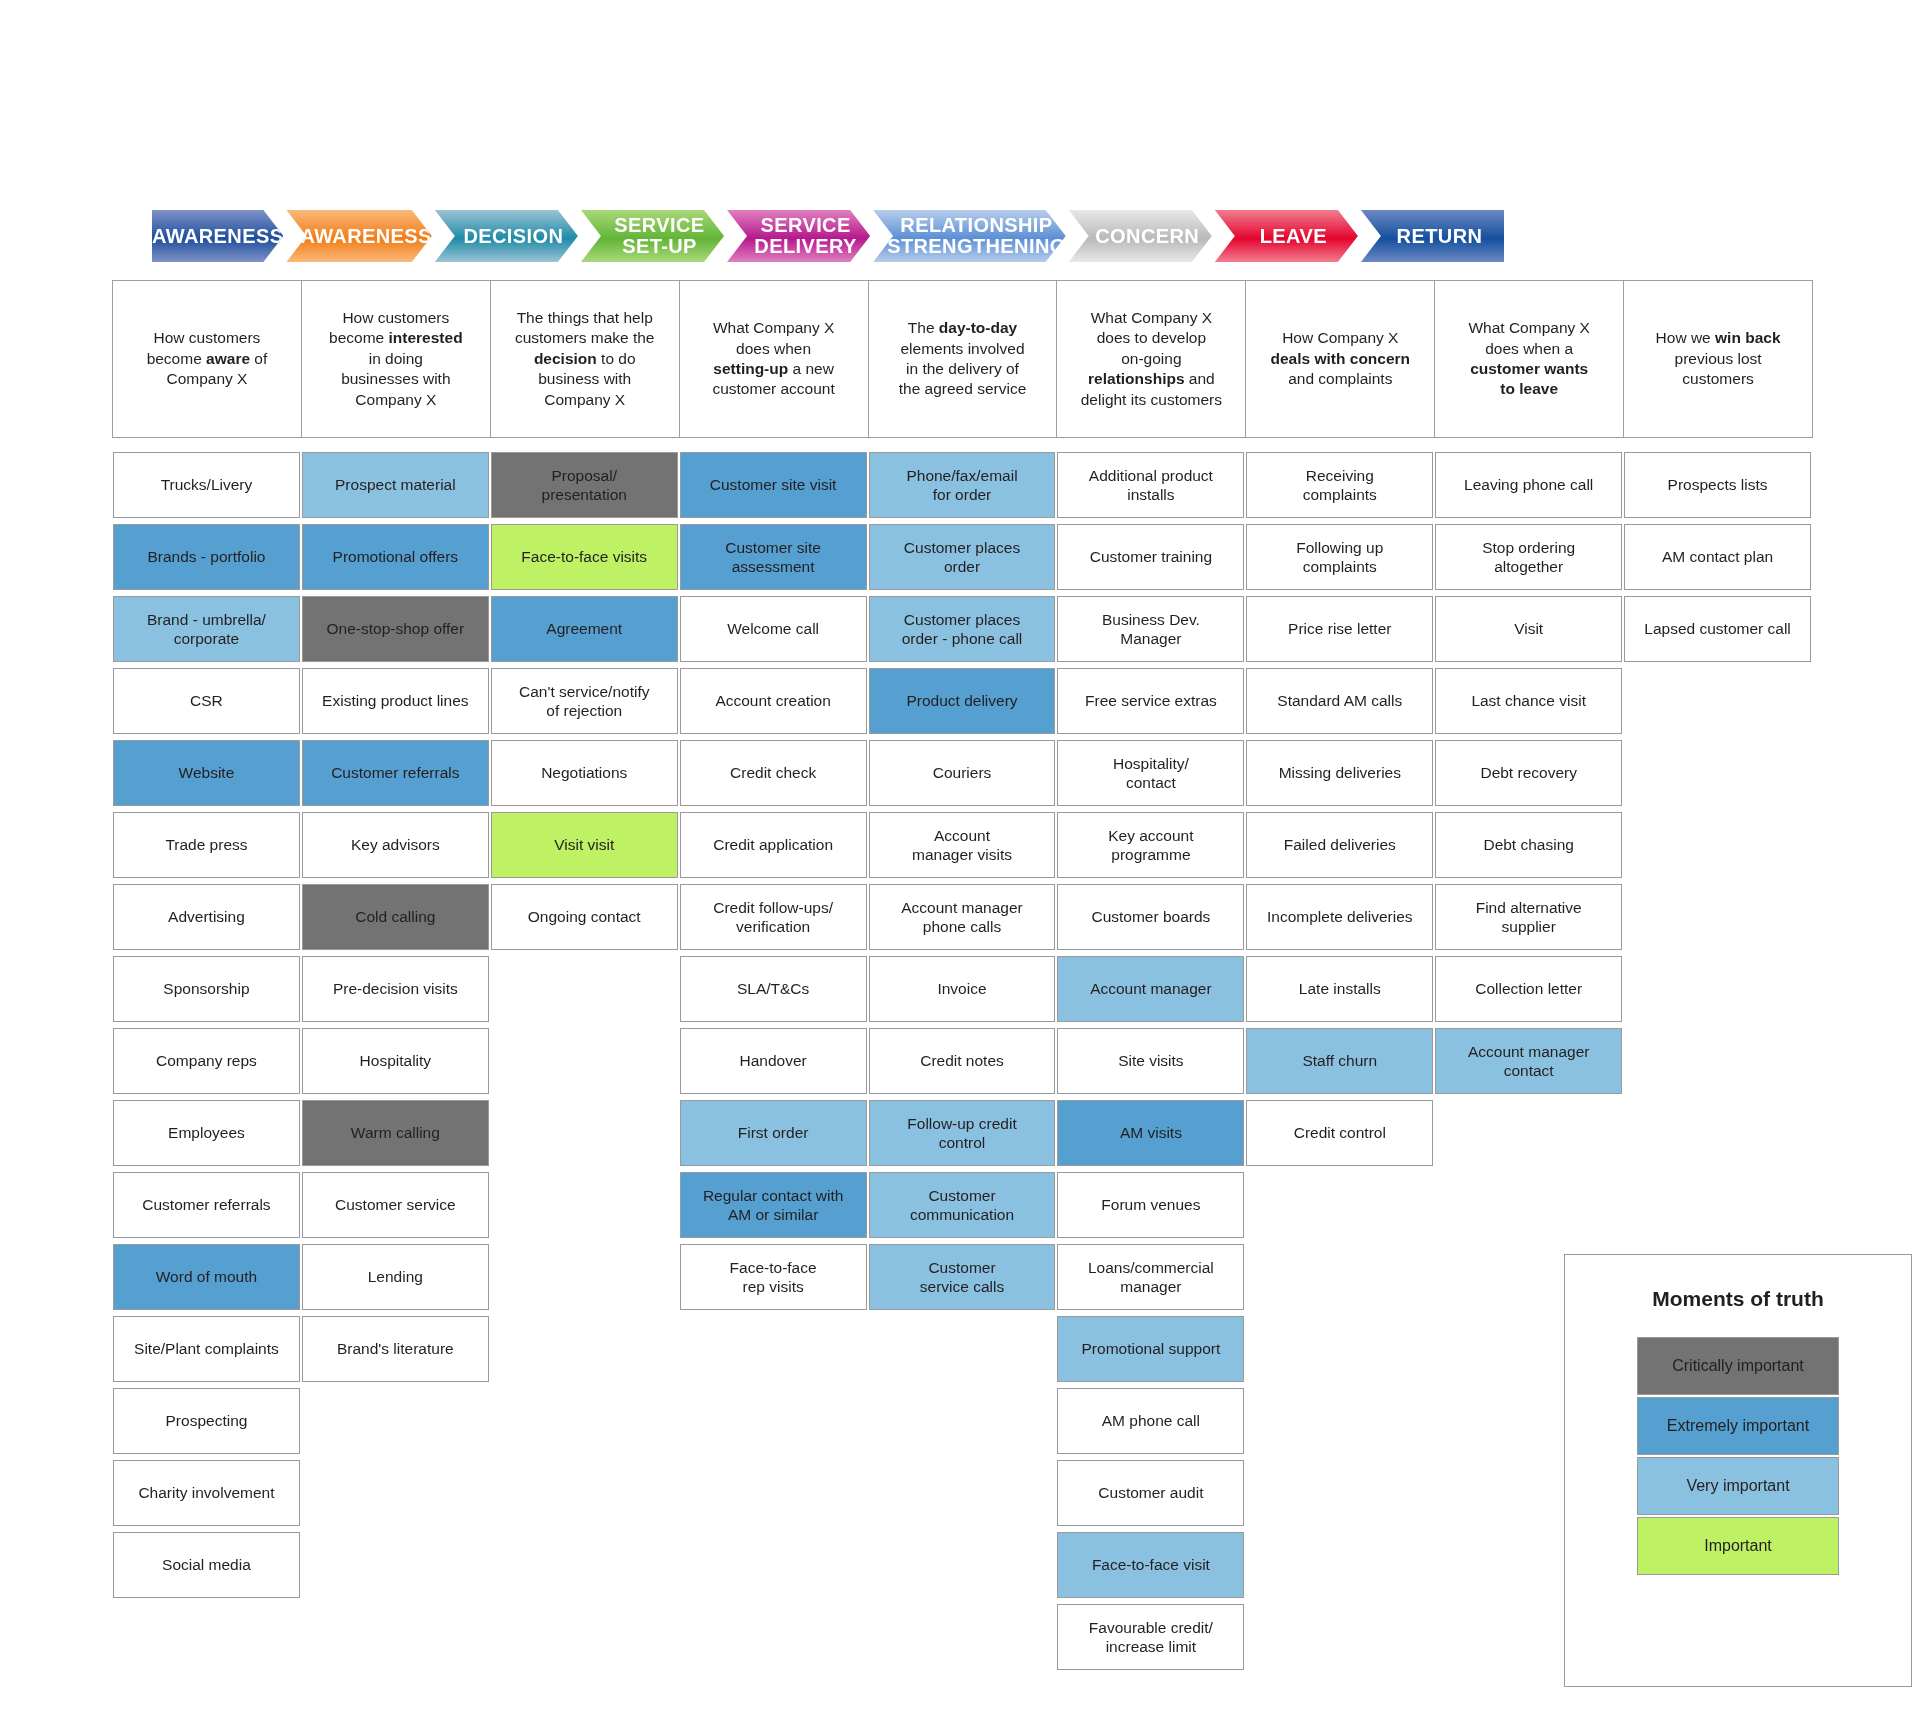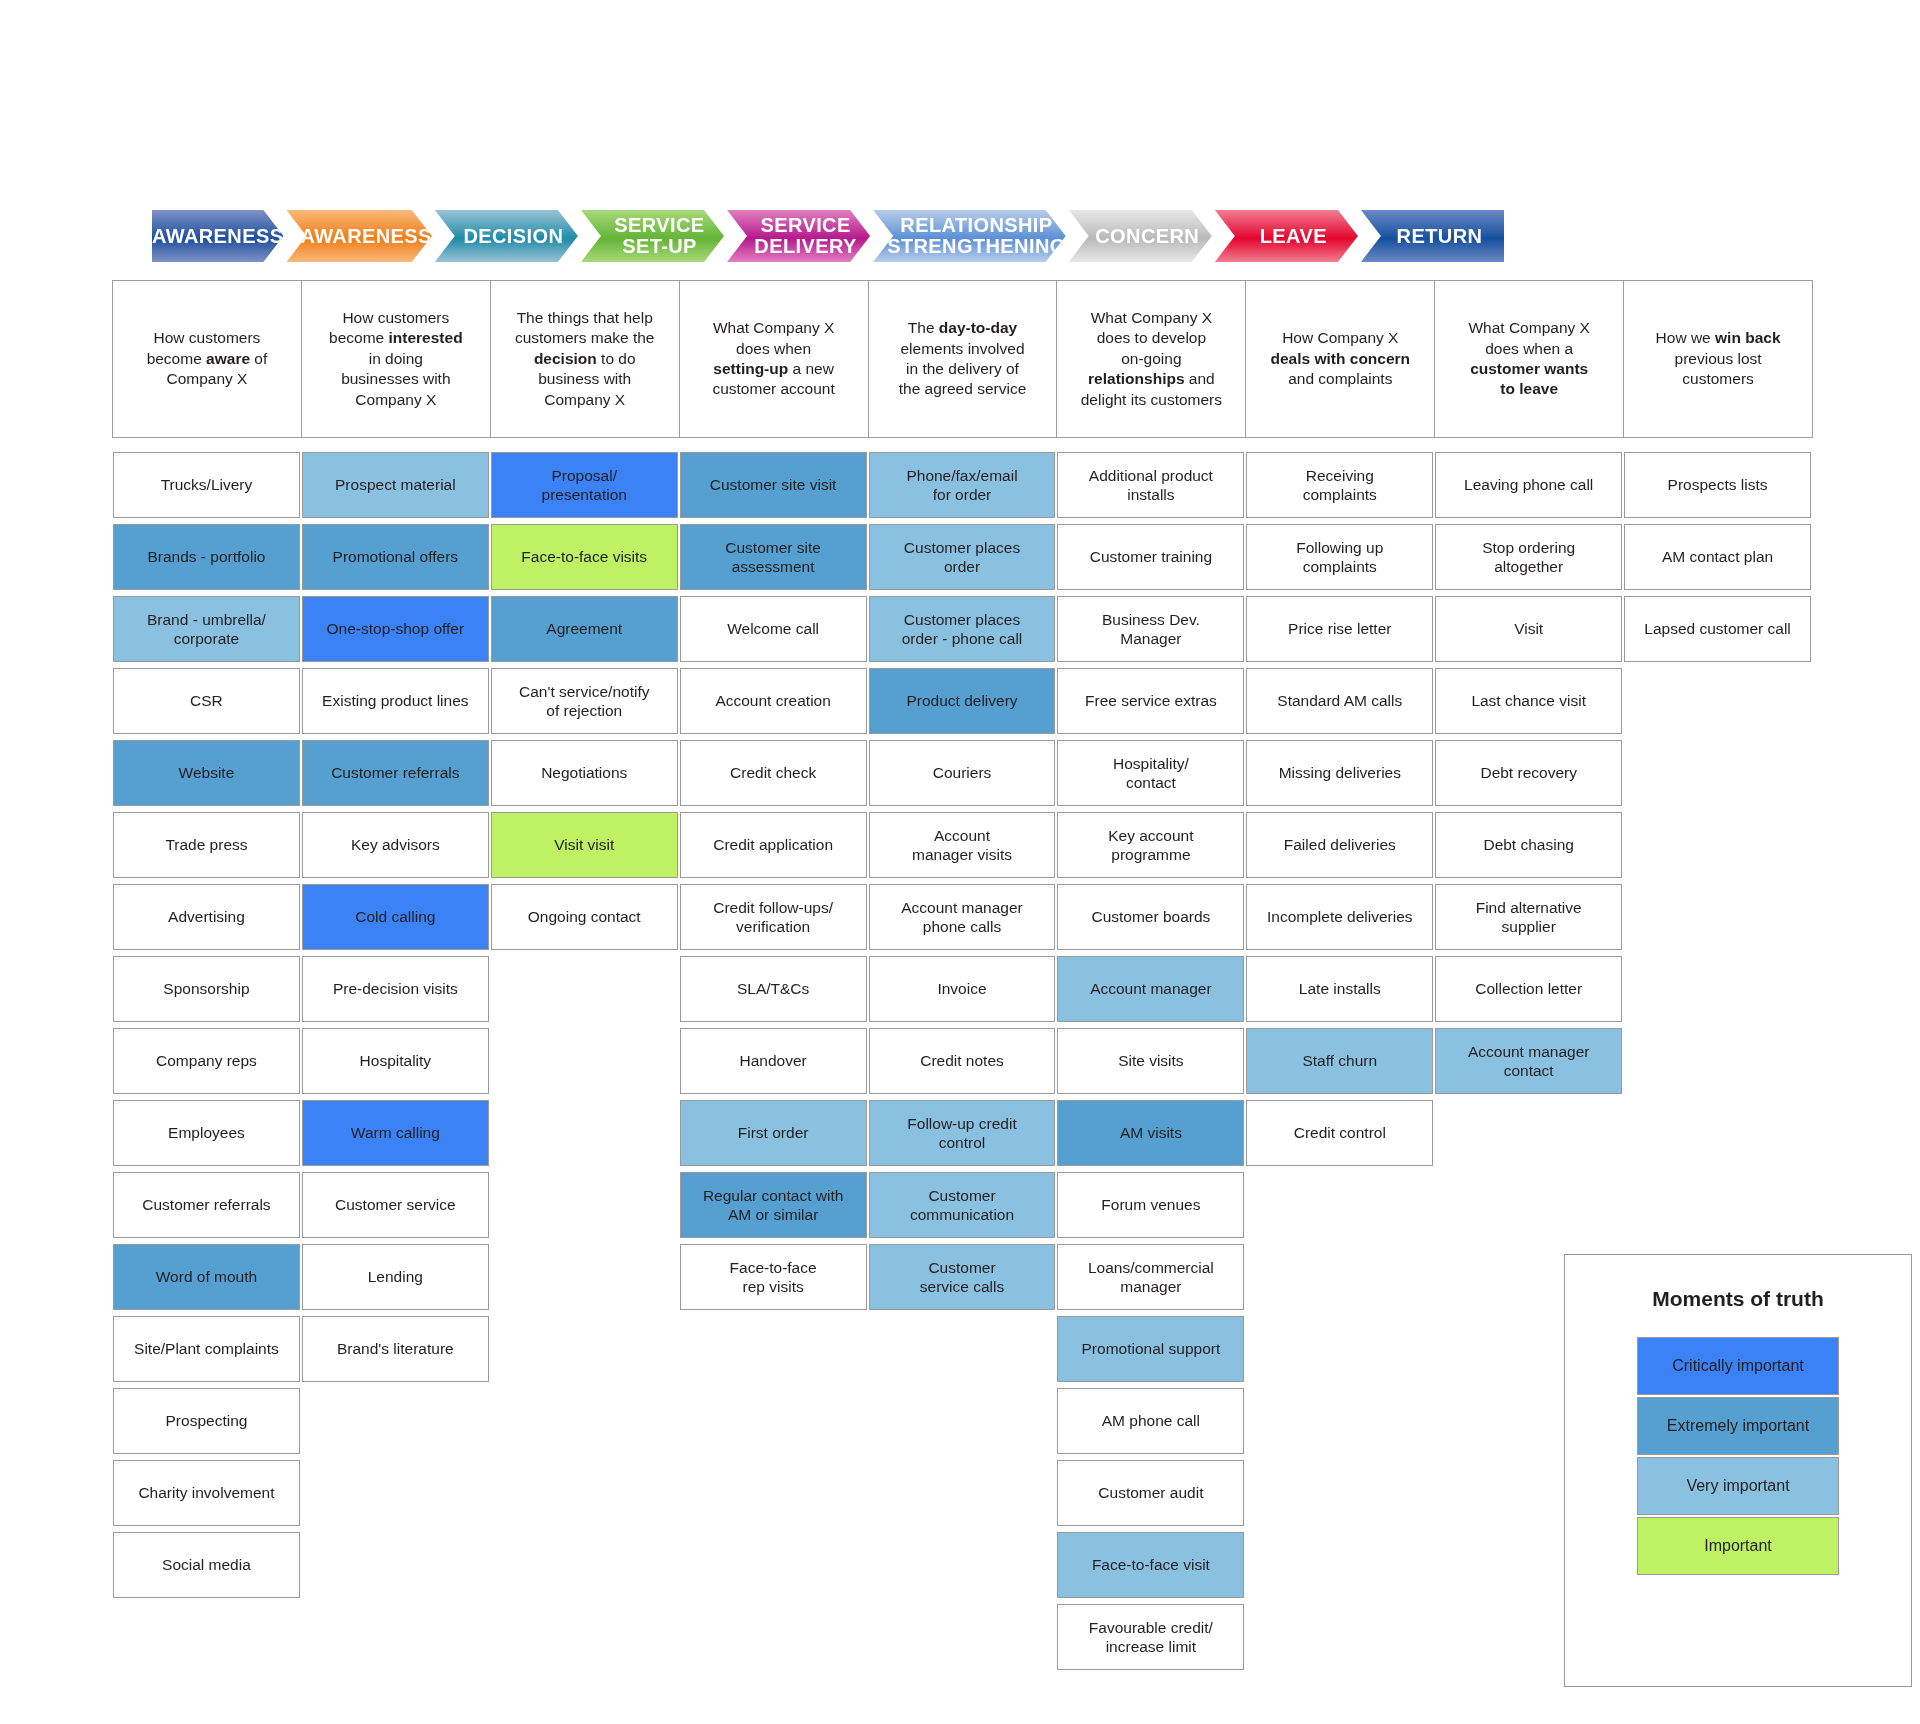--- a/index.html
+++ b/index.html
@@ -94,21 +94,21 @@
     align-items: center;
     justify-content: center;
     text-align: center;
     font-size: 15.5px;
     line-height: 1.25;
     color: #231f20;
     padding: 2px 5px;
     background: #ffffff;
   }
   .cell.empty { border: none; background: transparent; }
-  .lv-critical  { background: #3b82f6; border-color: #9a9a9a; }
+  .lv-critical  { background: #737373; border-color: #9a9a9a; }
   .lv-extremely { background: #55a0d0; border-color: #9a9a9a; }
   .lv-very      { background: #8bc1e0; border-color: #9a9a9a; }
   .lv-important { background: #bef264; border-color: #9a9a9a; }
 
   
   .legend {
     position: absolute;
     left: 1564px; top: 1254px;
     width: 348px; height: 433px;
     border: 1px solid #9a9a9a;

